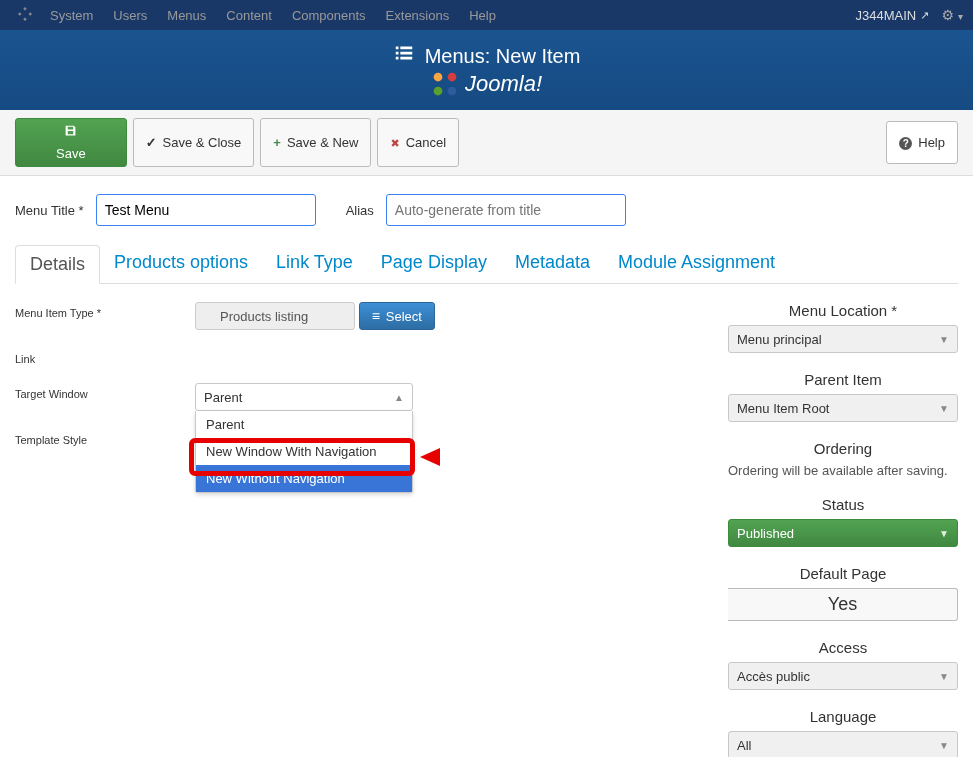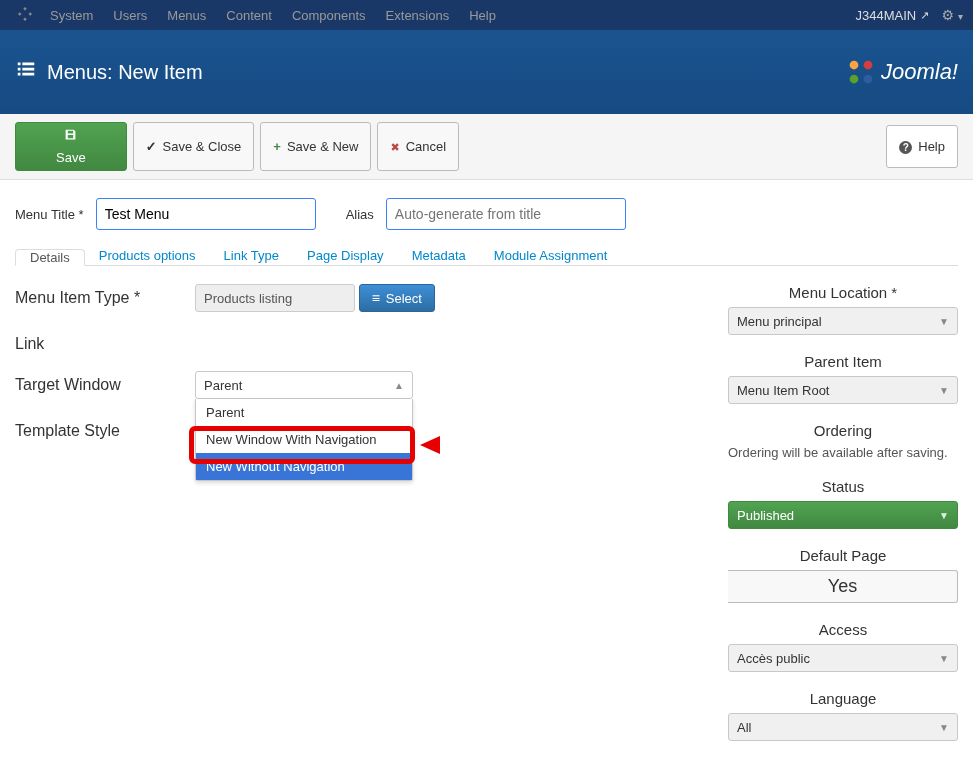--- a/index.html
+++ b/index.html
@@ -3,21 +3,21 @@
 <meta charset="utf-8">
 <style>
 * { box-sizing: border-box; margin: 0; padding: 0; }
 body { font-family: Arial, Helvetica, sans-serif; font-size: 13px; color: #333; background: #fff; width: 973px; }
 .top-nav { background: #1a3867; height: 30px; display: flex; align-items: center; padding: 0 10px; justify-content: space-between; }
 .top-nav-left { display: flex; align-items: center; gap: 0; }
 .top-nav-right { display: flex; align-items: center; gap: 12px; }
 .nav-icon { color: #888; font-size: 14px; padding: 0 8px; }
 .nav-item { color: #999; padding: 0 10px; font-size: 13px; cursor: pointer; }
 .nav-right-item { color: #ddd; font-size: 13px; display: flex; align-items: center; gap: 4px; }
-.header-bar { background: #1a5490; background: linear-gradient(#1a5490,#164a82); color: #fff; padding: 28px 15px; display: flex; justify-content: space-between; align-items: center; }
+.header-bar { background: #1a5490; background: linear-gradient(#1a5490,#164a82); color: #fff; padding: 12px 15px; display: flex; justify-content: space-between; align-items: center; flex-direction: column; }
 .header-left { display: flex; align-items: center; gap: 10px; }
 .header-icon { font-size: 22px; }
 .header-title { font-size: 20px; font-weight: normal; }
 .brand { display: flex; align-items: center; gap: 6px; font-size: 22px; font-style: italic; }
 .brand-logo { width: 28px; height: 28px; }
 .toolbar { background: #f5f5f5; border-bottom: 1px solid #ddd; padding: 8px 15px; display: flex; justify-content: space-between; align-items: center; }
 .toolbar-left { display: flex; gap: 6px; }
 .btn { display: inline-flex; align-items: center; gap: 6px; border: 1px solid #bbb; background: #f8f8f8; padding: 13px 12px; border-radius: 3px; font-size: 13px; cursor: pointer; color: #333; }
 .btn-green { background: #46a546; background: linear-gradient(#51a351,#418841); border: 1px solid #3d8b3d; color: #fff; padding: 5px 40px; flex-direction: column; }
 .btn-help { background: #fff; border: 1px solid #bbb; }
@@ -25,29 +25,29 @@
 .icon-plus::before { content: "+"; font-weight: bold; color: #468847; }
 .icon-cancel::before { content: "✖"; color: #b94a48; font-size: 11px; }
 .icon-help::before { content: "?"; font-weight: bold; background:#555; color:#fff; border-radius:50%; width:13px; height:13px; display:inline-flex; align-items:center; justify-content:center; font-size:10px;}
 .icon-save { display:inline-block; }
 .form-area { padding: 18px 15px; }
 .form-row-top { display: flex; gap: 30px; margin-bottom: 18px; align-items:center;}
 .form-group-inline { display:flex; align-items:center; gap:12px;}
 .form-label { font-size: 13px; color:#333; }
 .text-input { border: 1px solid #3b82f6; border-radius: 3px; padding: 6px 8px; font-size: 14px; width: 220px; height:32px;}
 .tabs { border-bottom: 1px solid #ddd; display: flex; gap: 0; margin-bottom: 18px; }
-.tab { padding: 0 14px; color: #0088cc; cursor: pointer; font-size: 13px; }
+.tab { padding: 8px 14px; color: #0088cc; cursor: pointer; font-size: 18px; }
 .tab.active { border: 1px solid #ddd; border-bottom: 1px solid #fff; border-radius: 4px 4px 0 0; color: #555; background: #fff; position: relative; top: 1px; }
 .form-body { display: flex; gap: 40px; }
 .form-col-left { flex: 1; }
 .form-col-right { width: 230px; }
 .field-row { display: flex; margin-bottom: 18px; align-items: flex-start; }
-.field-label { width: 180px; font-size: 16px; padding-top: 5px; }
+.field-label { width: 180px; font-size: 11px; padding-top: 5px; }
 .field-control { flex: 1; position: relative; }
-.readonly-input { background: #eee; border: 1px solid #ccc; border-radius: 3px; padding: 5px 8px; font-size: 13px; color: #555; width: 160px; display:inline-block; height:28px; line-height:17px;}
+.readonly-input { background: #eee; border: 1px solid #ccc; border-radius: 3px; padding: 5px 24px; font-size: 13px; color: #555; width: 160px; display:inline-block; height:28px; line-height:17px;}
 .readonly-input.wide { width: 370px; }
 .select-btn { background: #3071a9; background: linear-gradient(#3d8fd6,#2d6da3); color: #fff; border: 1px solid #2b669a; border-radius: 3px; padding: 5px 12px; font-size: 13px; cursor: pointer; display:inline-flex; align-items:center; gap:6px; vertical-align:top; height:28px;}
 .hamburger { display:inline-block; }
 .hamburger::before { content:"≡"; font-size:14px; }
 .dropdown-open { position: relative; width:218px;}
 .dropdown-toggle { border:1px solid #c8c8c8; background:#fff; border-radius:3px; padding:5px 8px; display:flex; justify-content:space-between; align-items:center; font-size:13px; cursor:pointer; height:28px;}
 .arrow-up { font-size:10px; color:#888;}
 .dropdown-menu { position:absolute; top:28px; left:0; width:218px; border:1px solid #c8c8c8; border-top:none; background:#fff; box-shadow:0 2px 4px rgba(0,0,0,0.15); border-radius:0 0 3px 3px; z-index:10;}
 .dropdown-item { padding:6px 10px; font-size:13px; cursor:pointer; color:#333;}
 .dropdown-item.highlighted { background:#3875d7; color:#fff; }

